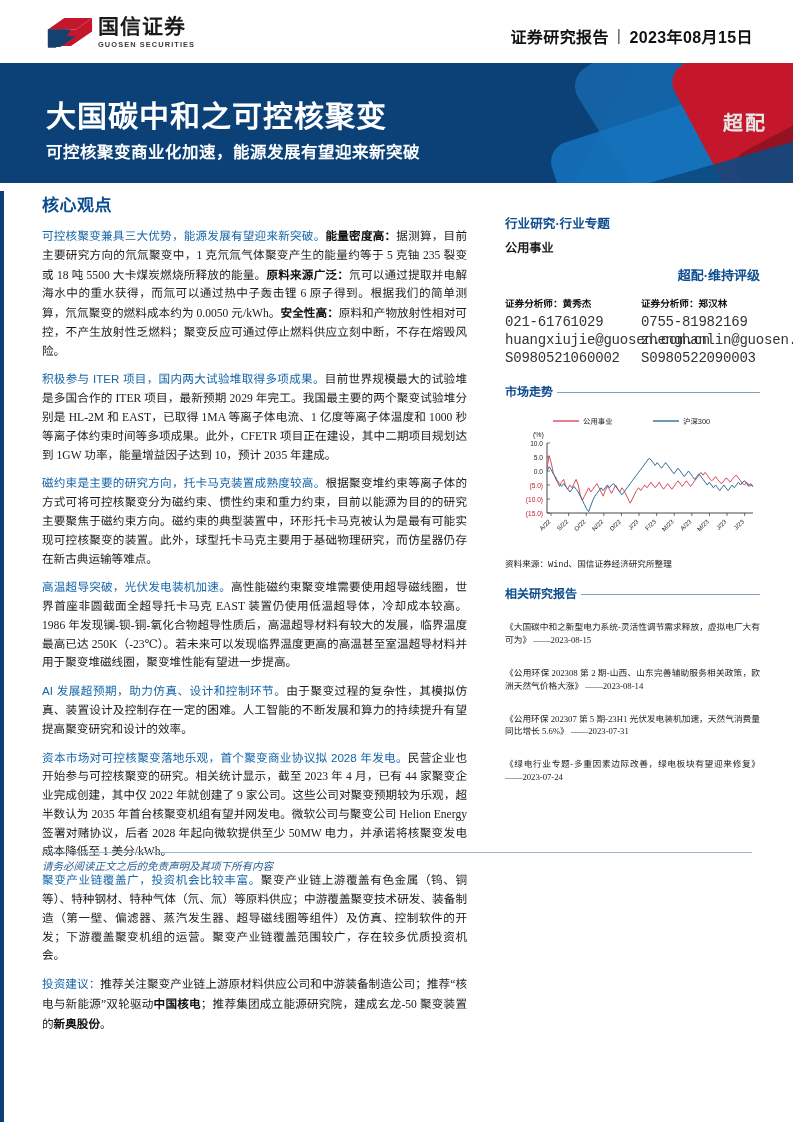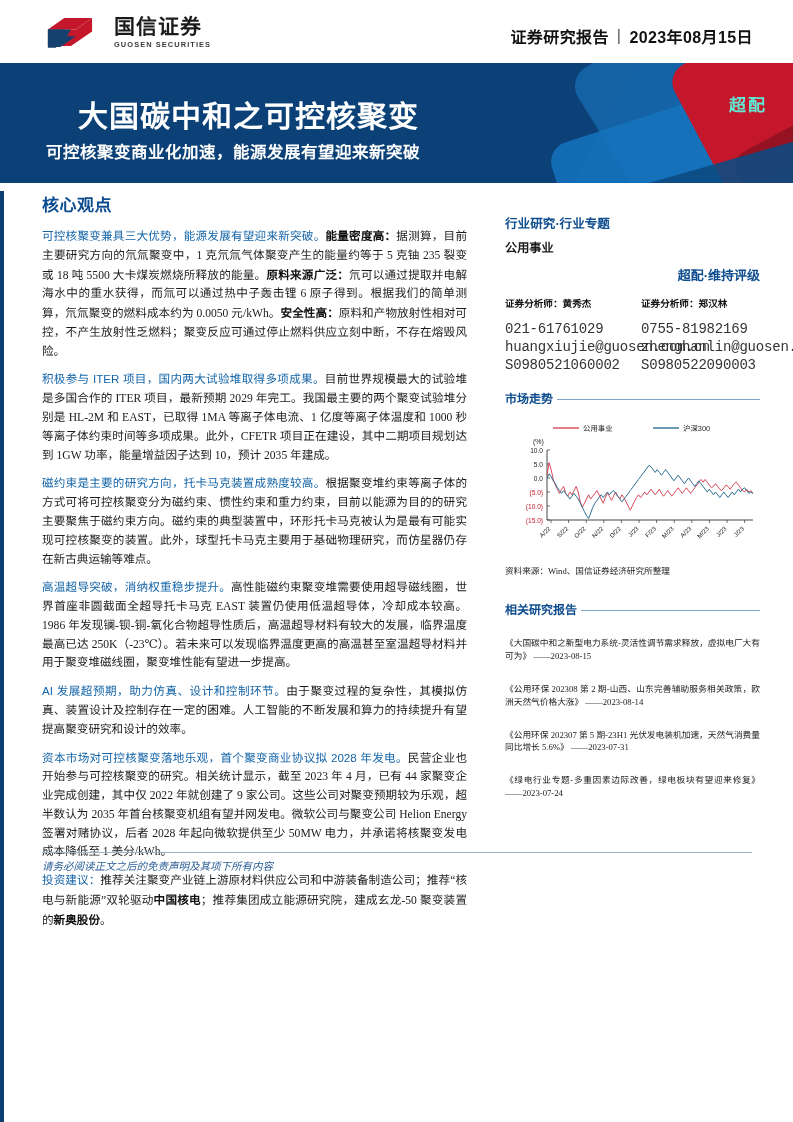--- a/index.html
+++ b/index.html
@@ -19,21 +19,21 @@
     background:#0d3f72;
   }
 
   
   .topbar{
     position:absolute;left:0;top:0;width:793px;height:63px;
     background:#fff;
   }
   .logo-wrap{
     position:absolute;left:46px;top:15px;
-    display:flex;align-items:center;gap:20px;
+    display:flex;align-items:center;gap:4px;
   }
   .logo-mark{width:48px;height:34px;display:block;}
   .logo-txt{display:flex;flex-direction:column;line-height:1;}
   .logo-cn{
     font-size:21px;font-weight:bold;color:#1a1a1a;letter-spacing:1px;
     font-family:"Liberation Sans","DejaVu Sans",sans-serif;
   }
   .logo-en{
     font-size:7.4px;font-weight:bold;color:#3a3a3a;letter-spacing:1.1px;
     margin-top:4px;
@@ -48,30 +48,29 @@
   
   .hero{
     position:absolute;left:0;top:63px;width:793px;height:128px;
     background:#0b4177;overflow:hidden;
   }
   .hero svg{position:absolute;left:0;top:0;}
   .hero-title{
     position:absolute;left:46px;top:29px;
     font-size:30px;font-weight:bold;color:#fff;letter-spacing:1px;
     z-index:4;
-    margin-left:32px;
   }
   .hero-sub{
     position:absolute;left:46px;top:76px;
     font-size:16.5px;font-weight:bold;color:#fff;letter-spacing:.5px;
     z-index:4;
   }
   .hero-badge{
-    position:absolute;right:26px;top:28px;
-    font-size:17px;font-weight:bold;color:#5eead4;letter-spacing:2px;
+    position:absolute;right:26px;top:44px;
+    font-size:20px;font-weight:bold;color:#e5e5e5;letter-spacing:2px;
     z-index:5;
   }
 
   
   .content{
     position:absolute;left:0;top:191px;width:793px;height:880px;
   }
   .col-left{
     position:absolute;left:42px;top:0;width:425px;
   }
@@ -111,43 +110,43 @@
     font-family:"Liberation Serif","DejaVu Serif",serif;
   }
 
   
   .r-h1{font-size:12.6px;font-weight:bold;color:#0d4c8e;margin:0 0 6px 0;}
   .r-h2{font-size:12.2px;font-weight:bold;color:#1b1b1b;margin:0 0 9px 0;}
   .r-h3{font-size:13px;font-weight:bold;color:#0d4c8e;margin:0 0 12px 0;text-align:right;}
 
   .analysts{display:flex;gap:18px;margin-bottom:14px;}
   .an-col{width:118px;}
-  .an-name{font-size:9.6px;font-weight:bold;color:#111;margin-bottom:11px;}
+  .an-name{font-size:9.6px;font-weight:bold;color:#111;margin-bottom:4px;}
   .an-line{
     font-size:14px;color:#333;margin-bottom:2px;
     font-family:"Liberation Mono","DejaVu Sans Mono",monospace;
     letter-spacing:-.2px;white-space:nowrap;
   }
 
   .block-head{
     display:flex;align-items:baseline;gap:4px;margin:4px 0 6px 0;
   }
   .block-head .bh-txt{
     font-size:12px;font-weight:bold;color:#0d4c8e;white-space:nowrap;
   }
   .block-head .bh-rule{
     flex:1;height:1px;background:#7fa4c6;position:relative;top:-3px;
   }
 
   
   .chart-box{width:255px;height:148px;position:relative;margin-bottom:4px;}
   .chart-box svg{display:block;}
   .src-note{
-    font-size:8.6px;color:#1b1b1b;margin:3px 0 24px 0;
-    font-family:Liberation Serif, serif;
+    font-size:8.6px;color:#1b1b1b;margin:3px 0 14px 0;
+    font-family:Liberation Mono, monospace;
   }
 
   
   .rep-list{margin-top:4px;}
   .rep-item{
     font-size:8.7px;line-height:1.48;color:#1b1b1b;
     margin-bottom:2px;text-align:justify;
     font-family:"Liberation Serif","DejaVu Serif",serif;
     margin-top:20px;
   }
@@ -198,23 +197,24 @@
   </div>
 
   <div class="content">
 
     <div class="col-left">
       <h2 class="sec-title">核心观点</h2>
       <div id="paras">
           <p class="para"><b class="lead">可控核聚变兼具三大优势，能源发展有望迎来新突破。</b><b class="sub">能量密度高：</b>据测算，目前主要研究方向的氘氚聚变中，1 克氘氚气体聚变产生的能量约等于 5 克铀 235 裂变或 18 吨 5500 大卡煤炭燃烧所释放的能量。<b class="sub">原料来源广泛：</b>氘可以通过提取并电解海水中的重水获得，而氚可以通过热中子轰击锂 6 原子得到。根据我们的简单测算，氘氚聚变的燃料成本约为 0.0050 元/kWh。<b class="sub">安全性高：</b>原料和产物放射性相对可控，不产生放射性乏燃料；聚变反应可通过停止燃料供应立刻中断，不存在熔毁风险。</p>
           <p class="para"><b class="lead">积极参与 ITER 项目，国内两大试验堆取得多项成果。</b>目前世界规模最大的试验堆是多国合作的 ITER 项目，最新预期 2029 年完工。我国最主要的两个聚变试验堆分别是 HL-2M 和 EAST，已取得 1MA 等离子体电流、1 亿度等离子体温度和 1000 秒等离子体约束时间等多项成果。此外，CFETR 项目正在建设，其中二期项目规划达到 1GW 功率，能量增益因子达到 10，预计 2035 年建成。</p>
           <p class="para"><b class="lead">磁约束是主要的研究方向，托卡马克装置成熟度较高。</b>根据聚变堆约束等离子体的方式可将可控核聚变分为磁约束、惯性约束和重力约束，目前以能源为目的的研究主要聚焦于磁约束方向。磁约束的典型装置中，环形托卡马克被认为是最有可能实现可控核聚变的装置。此外，球型托卡马克主要用于基础物理研究，而仿星器仍存在新古典运输等难点。</p>
-          <p class="para"><b class="lead">高温超导突破，消纳权重稳步提升。</b>高性能磁约束聚变堆需要使用超导磁线圈，世界首座非圆截面全超导托卡马克 EAST 装置仍使用低温超导体，冷却成本较高。1986 年发现镧-钡-铜-氧化合物超导性质后，高温超导材料有较大的发展，临界温度最高已达 250K（-23℃）。若未来可以发现临界温度更高的高温甚至室温超导材料并用于聚变堆磁线圈，聚变堆性能有望进一步提高。</p>
+          <p class="para"><b class="lead">高温超导突破，光伏发电装机加速。</b>高性能磁约束聚变堆需要使用超导磁线圈，世界首座非圆截面全超导托卡马克 EAST 装置仍使用低温超导体，冷却成本较高。1986 年发现镧-钡-铜-氧化合物超导性质后，高温超导材料有较大的发展，临界温度最高已达 250K（-23℃）。若未来可以发现临界温度更高的高温甚至室温超导材料并用于聚变堆磁线圈，聚变堆性能有望进一步提高。</p>
           <p class="para"><b class="lead">AI 发展超预期，助力仿真、设计和控制环节。</b>由于聚变过程的复杂性，其模拟仿真、装置设计及控制存在一定的困难。人工智能的不断发展和算力的持续提升有望提高聚变研究和设计的效率。</p>
           <p class="para"><b class="lead">资本市场对可控核聚变落地乐观，首个聚变商业协议拟 2028 年发电。</b>民营企业也开始参与可控核聚变的研究。相关统计显示，截至 2023 年 4 月，已有 44 家聚变企业完成创建，其中仅 2022 年就创建了 9 家公司。这些公司对聚变预期较为乐观，超半数认为 2035 年首台核聚变机组有望并网发电。微软公司与聚变公司 Helion Energy 签署对赌协议，后者 2028 年起向微软提供至少 50MW 电力，并承诺将核聚变发电成本降低至 1 美分/kWh。</p>
+          <p class="para"><b class="lead">聚变产业链覆盖广，投资机会比较丰富。</b>聚变产业链上游覆盖有色金属（钨、铜等）、特种钢材、特种气体（氘、氚）等原料供应；中游覆盖聚变技术研发、装备制造（第一壁、偏滤器、蒸汽发生器、超导磁线圈等组件）及仿真、控制软件的开发；下游覆盖聚变机组的运营。聚变产业链覆盖范围较广，存在较多优质投资机会。</p>
           <p class="para"><b class="lead">投资建议：</b>推荐关注聚变产业链上游原材料供应公司和中游装备制造公司；推荐“核电与新能源”双轮驱动<b class="sub">中国核电</b>；推荐集团成立能源研究院，建成玄龙-50 聚变装置的<b class="sub">新奥股份</b>。</p>
         </div>
     </div>
 
     <div class="col-right">
       <div class="r-h1">行业研究·行业专题</div>
       <div class="r-h2">公用事业</div>
       <div class="r-h3">超配·维持评级</div>
 
       <div class="analysts">

